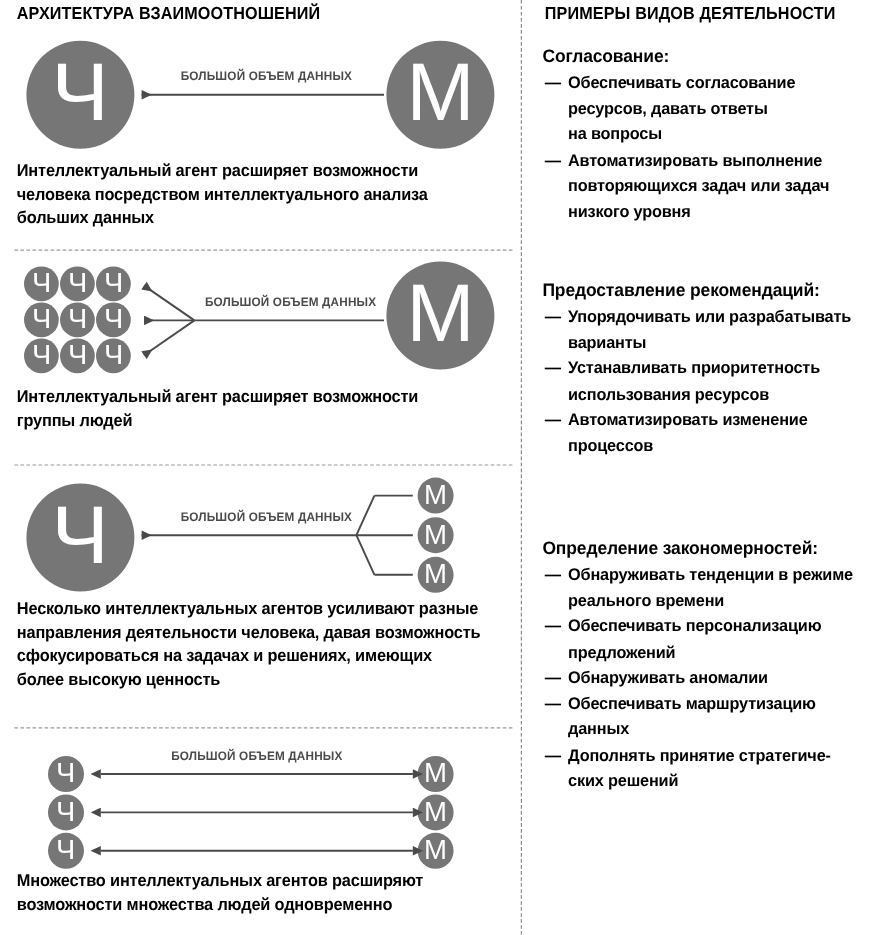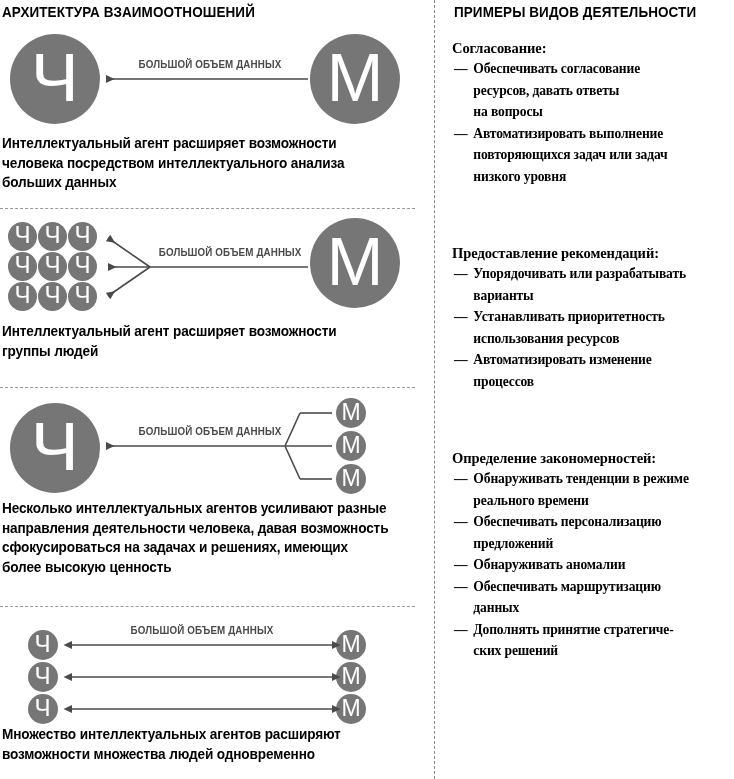--- a/index.html
+++ b/index.html
@@ -18,21 +18,21 @@
   }
 
   
   #page {
     position: relative;
     width: 734px;
     height: 779px;
   }
   .col-left {
     position: absolute;
-    left: 0;
+    left: 12px;
     top: 0;
     width: 428px;
     height: 734px;
   }
   .col-right {
     position: absolute;
     left: 452px;
     top: 0;
     width: 282px;
     height: 779px;
@@ -165,21 +165,20 @@
     left: 0;
     top: 0;
     overflow: visible;
   }
 
   
   .r-group {
     position: absolute;
     left: 0;
     width: 282px;
-    font-family: Liberation Serif, serif;
   }
   .r-title {
     font-size: 15px;
     font-weight: bold;
     letter-spacing: -0.1px;
     line-height: 20px;
     transform: scaleX(0.97);
     transform-origin: left top;
     white-space: nowrap;
   }
@@ -382,21 +381,21 @@
     <div class="r-group" style="top:38px;">
       <div class="r-title">Согласование:</div>
       <div class="r-item"><span class="dash">—</span><span>Обеспечивать согласование
 ресурсов, давать ответы
 на вопросы</span></div>
       <div class="r-item"><span class="dash">—</span><span>Автоматизировать выполнение
 повторяющихся задач или задач
 низкого уровня</span></div>
     </div>
 
-    <div class="r-group" style="top:243px;">
+    <div class="r-group" style="top:233px;">
       <div class="r-title">Предоставление рекомендаций:</div>
       <div class="r-item"><span class="dash">—</span><span>Упорядочивать или разрабатывать
 варианты</span></div>
       <div class="r-item"><span class="dash">—</span><span>Устанавливать приоритетность
 использования ресурсов</span></div>
       <div class="r-item"><span class="dash">—</span><span>Автоматизировать изменение
 процессов</span></div>
     </div>
 
     <div class="r-group" style="top:448px;">

